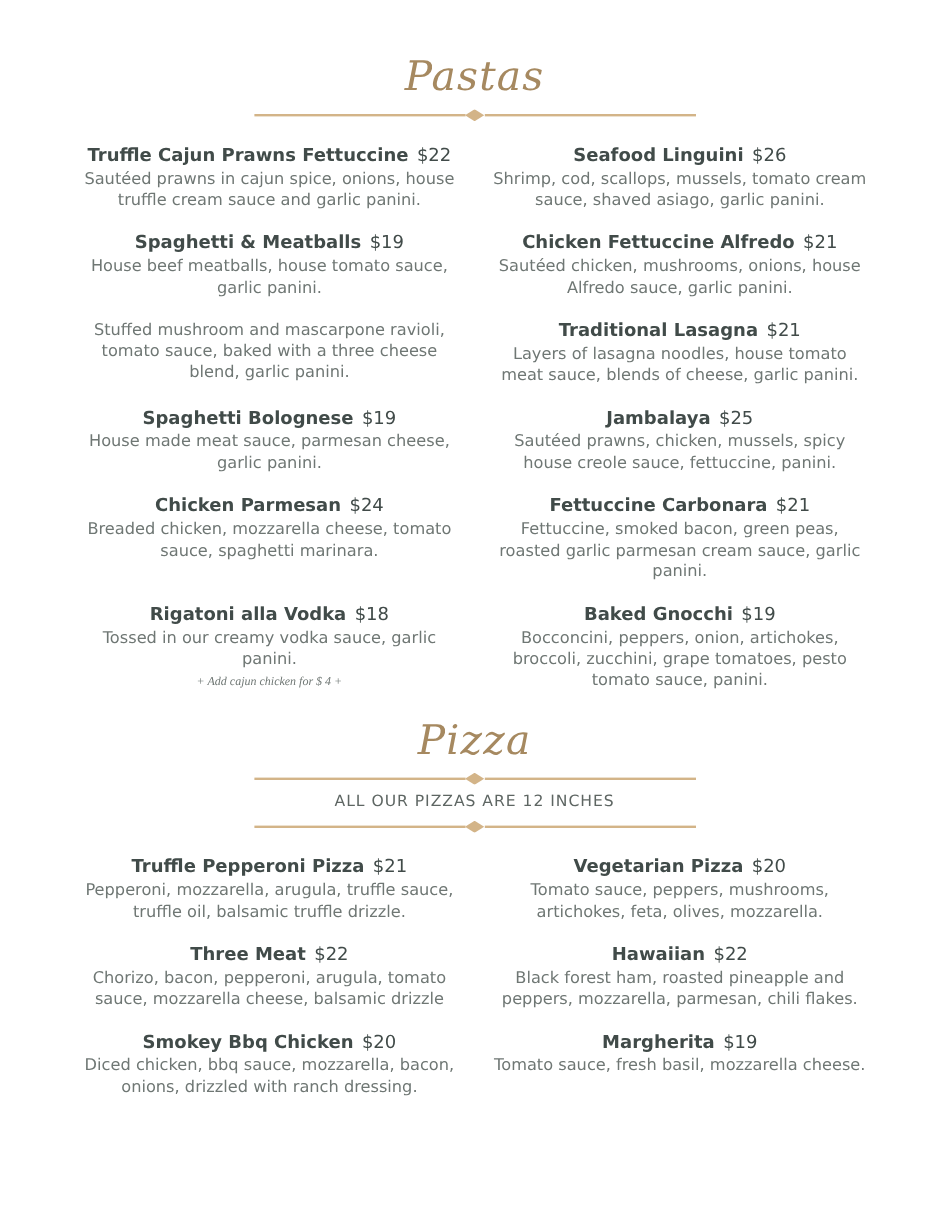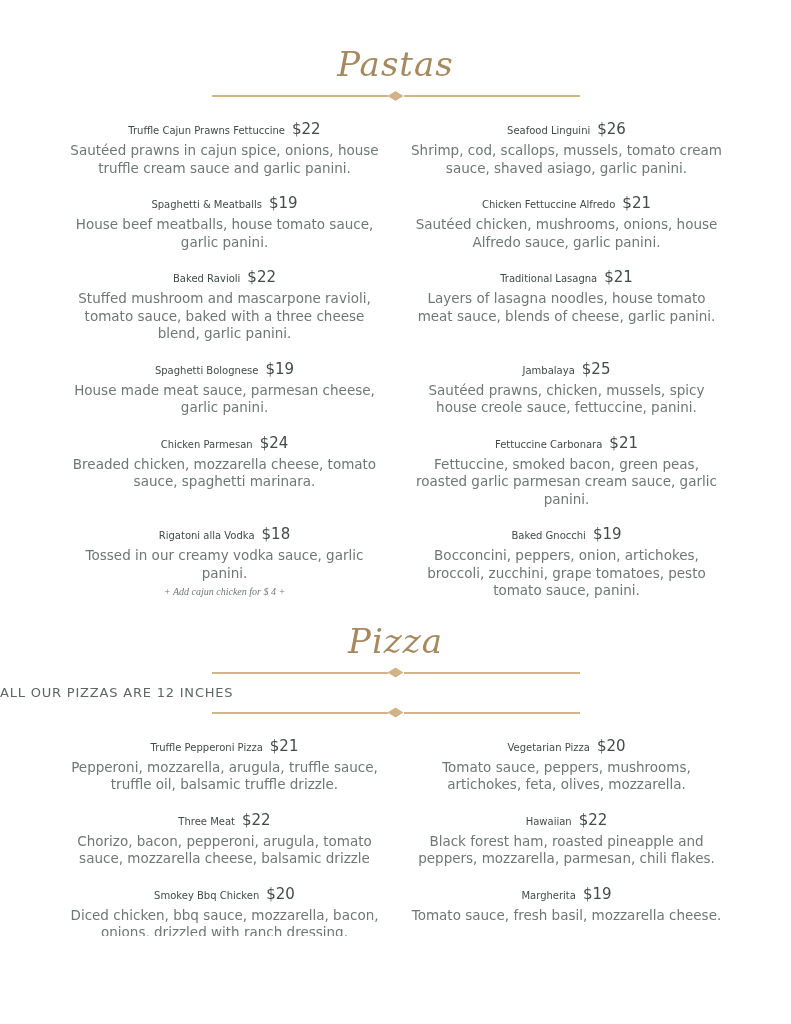--- a/index.html
+++ b/index.html
@@ -22,30 +22,30 @@
     font-size:34px;line-height:41px;color:var(--accent-title);
     text-align:center;margin:0 0 6px 0;letter-spacing:1px;
   }
   .divider{display:flex;align-items:center;width:368px;margin:0 auto;}
   .divider .line{flex:1;height:2px;background:var(--accent-line);}
   .divider .diamond{
     width:16px;height:10px;background:var(--accent-line);
     clip-path:polygon(50% 0,100% 50%,50% 100%,0 50%);
   }
   .section-note{
-    font-size:13px;line-height:16px;color:var(--text-note);
+    text-align:center;font-size:13px;line-height:16px;color:var(--text-note);
     letter-spacing:0.8px;margin:7px 0 7px 0;
   }
   .items{
     width:656px;margin:18px auto 0 auto;
     display:grid;grid-template-columns:1fr 1fr;column-gap:28px;row-gap:16px;
   }
   .item{text-align:center;}
   .item-head{line-height:19px;}
-  .item-name{font-weight:normal;font-size:10px;color:var(--text-dark);}
+  .item-name{font-weight:bold;font-size:15px;color:var(--text-dark);}
   .item-price{font-size:15px;color:var(--text-dark);margin-left:7px;text-align:right;}
   .item-desc{
     font-size:13.5px;line-height:17.5px;color:var(--text-muted);margin-top:2px;
   }
   .item-extra{
     font-size:10px;line-height:17.5px;color:var(--text-muted);
     font-style:italic;margin-top:1px;font-family:Liberation Serif, serif;
   }
   .menu-section.pizza{margin-top:20px;}
   .gratuity{
@@ -80,21 +80,20 @@
         </div>
         <div class="item">
           <div class="item-head"><span class="item-name">Spaghetti &amp; Meatballs</span><span class="item-price">$19</span></div>
           <div class="item-desc">House beef meatballs, house tomato sauce, garlic panini.</div>
         </div>
         <div class="item">
           <div class="item-head"><span class="item-name">Chicken Fettuccine Alfredo</span><span class="item-price">$21</span></div>
           <div class="item-desc">Sautéed chicken, mushrooms, onions, house Alfredo sauce, garlic panini.</div>
         </div>
         <div class="item">
-          <div class="item-head"><span class="item-name">Baked Ravioli</span><span class="item-price">$22</span></div>
           <div class="item-desc">Stuffed mushroom and mascarpone ravioli, tomato sauce, baked with a three cheese blend, garlic panini.</div>
         </div>
         <div class="item">
           <div class="item-head"><span class="item-name">Traditional Lasagna</span><span class="item-price">$21</span></div>
           <div class="item-desc">Layers of lasagna noodles, house tomato meat sauce, blends of cheese, garlic panini.</div>
         </div>
         <div class="item">
           <div class="item-head"><span class="item-name">Spaghetti Bolognese</span><span class="item-price">$19</span></div>
           <div class="item-desc">House made meat sauce, parmesan cheese, garlic panini.</div>
         </div>

